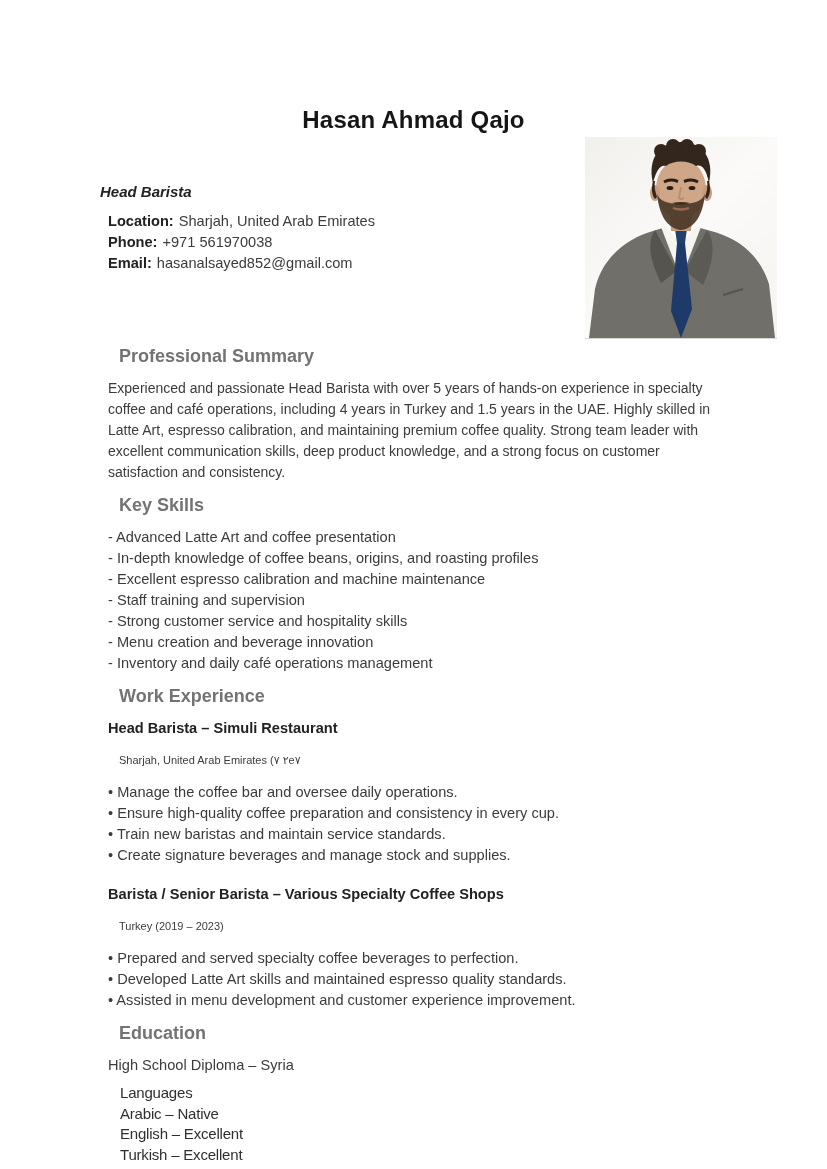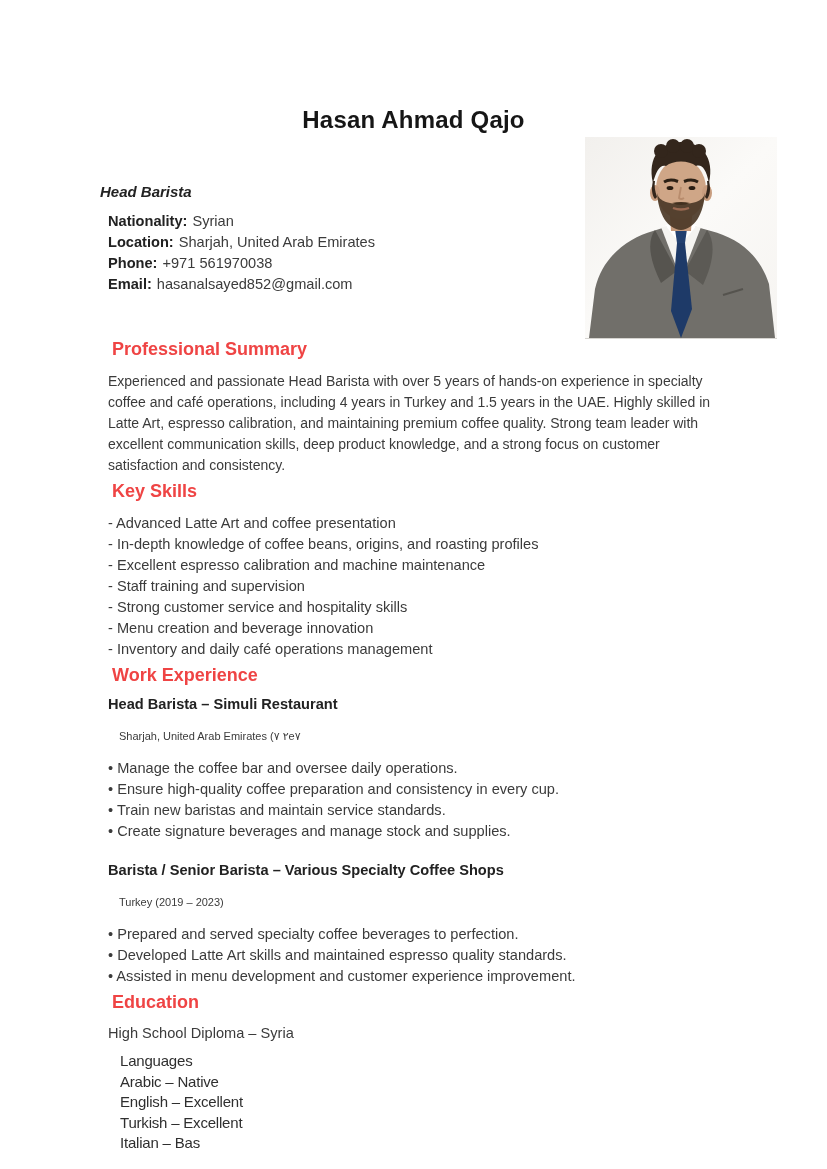--- a/index.html
+++ b/index.html
@@ -29,23 +29,23 @@
   .contact .lbl{font-weight:bold;color:#222;margin-right:5px;}
   .photo-frame{
     position:absolute;left:585px;top:137px;width:192px;height:201px;
     border-bottom:1px solid #d6d4d0;
     overflow:hidden;
   }
   .main-col{
     position:absolute;top:334px;left:108px;width:618px;
   }
   h2.section{
-    margin:4px;
+    margin:11px;
     font-size:18px;line-height:22px;font-weight:bold;
-    color:#ef4444;
+    color:#737373;
   }
   .section-gap{margin-top:16px;}
   p.body-text{
     margin:11px 0 0 0;
     font-size:14px;line-height:21px;color:#3b3b3b;
   }
   ul.plain{
     margin:11px 0 0 0;padding:0;list-style:none;
     font-size:14.6px;line-height:21px;color:#3b3b3b;
   }
@@ -68,23 +68,20 @@
 </head>
 <body>
 
 <div class="page">
 
   <h1 class="name">Hasan Ahmad Qajo</h1>
 
   <div class="job-title">Head Barista</div>
 
   <div class="contact">
-    <div>
-      <span class="lbl">Nationality:</span><span>Syrian</span>
-    </div>
     <div>
       <span class="lbl">Location:</span><span>Sharjah, United Arab Emirates</span>
     </div>
     <div>
       <span class="lbl">Phone:</span><span>+971 561970038</span>
     </div>
     <div>
       <span class="lbl">Email:</span><span>hasanalsayed852@gmail.com</span>
     </div>
   </div>

